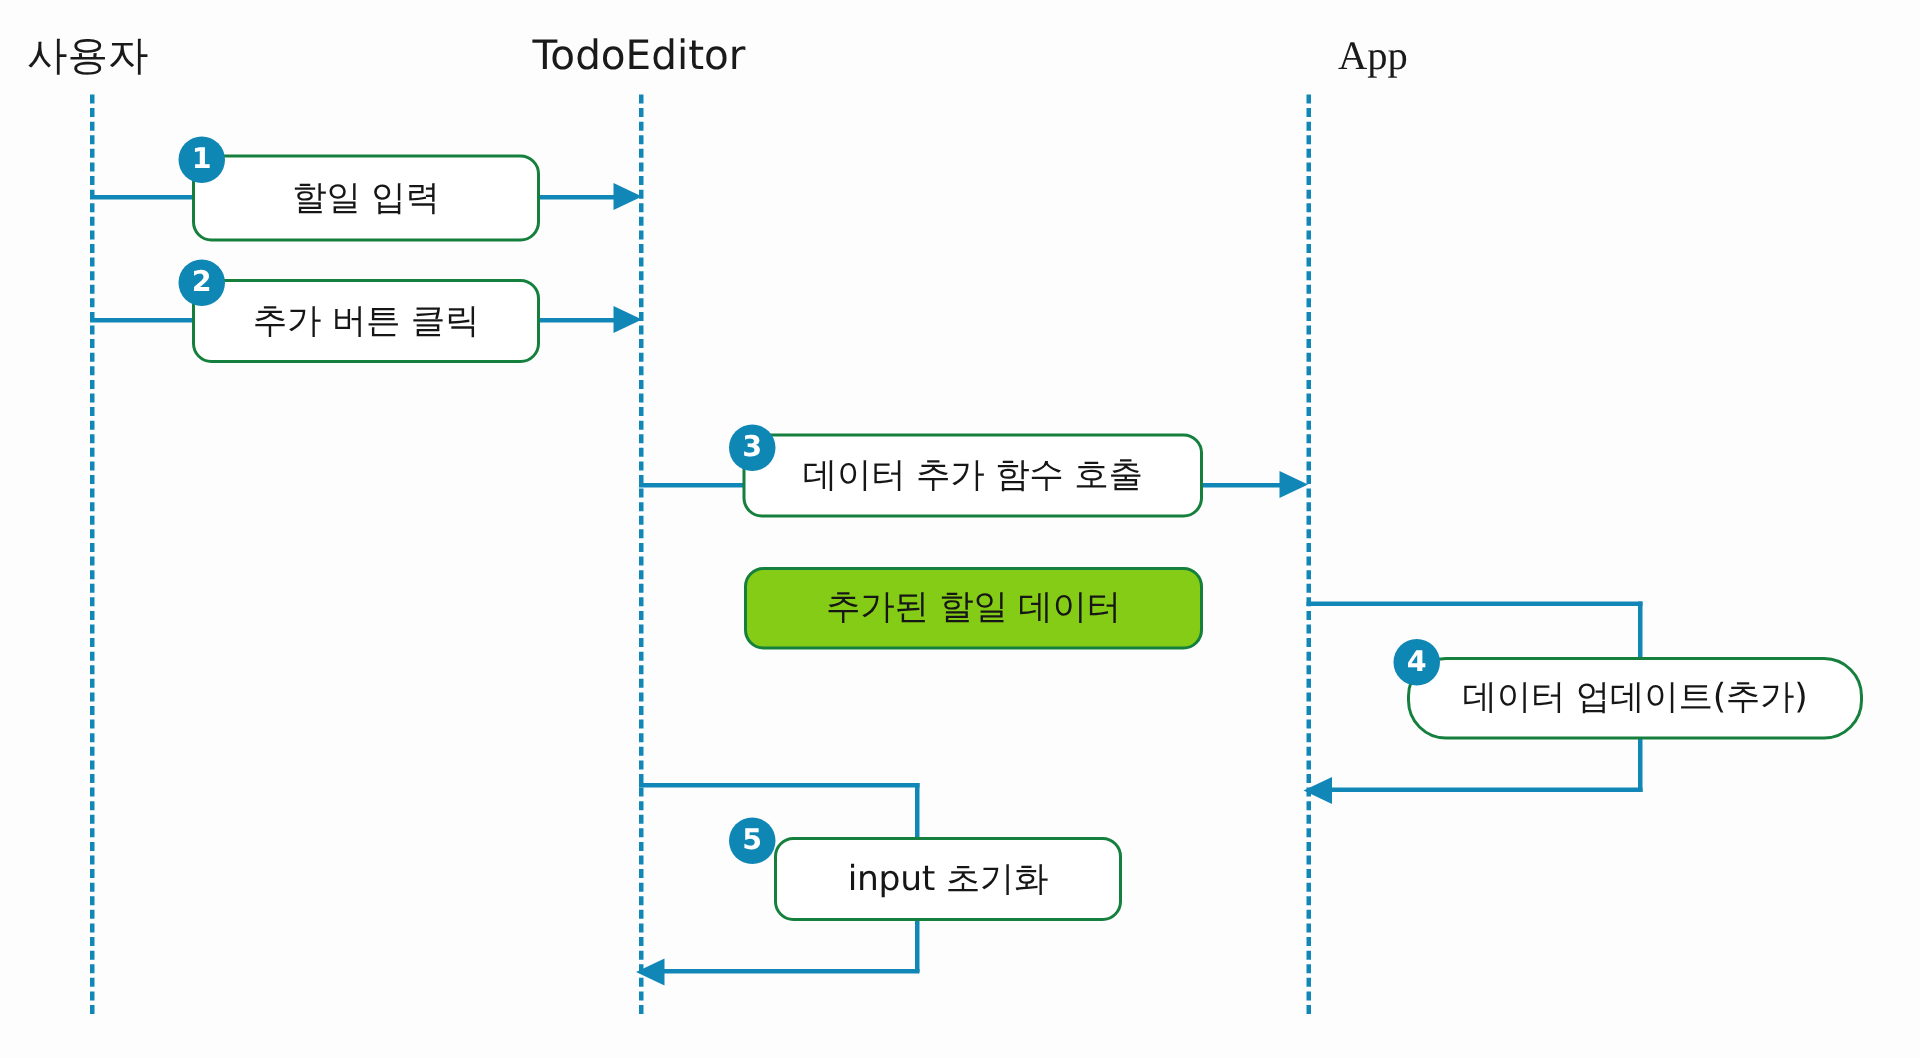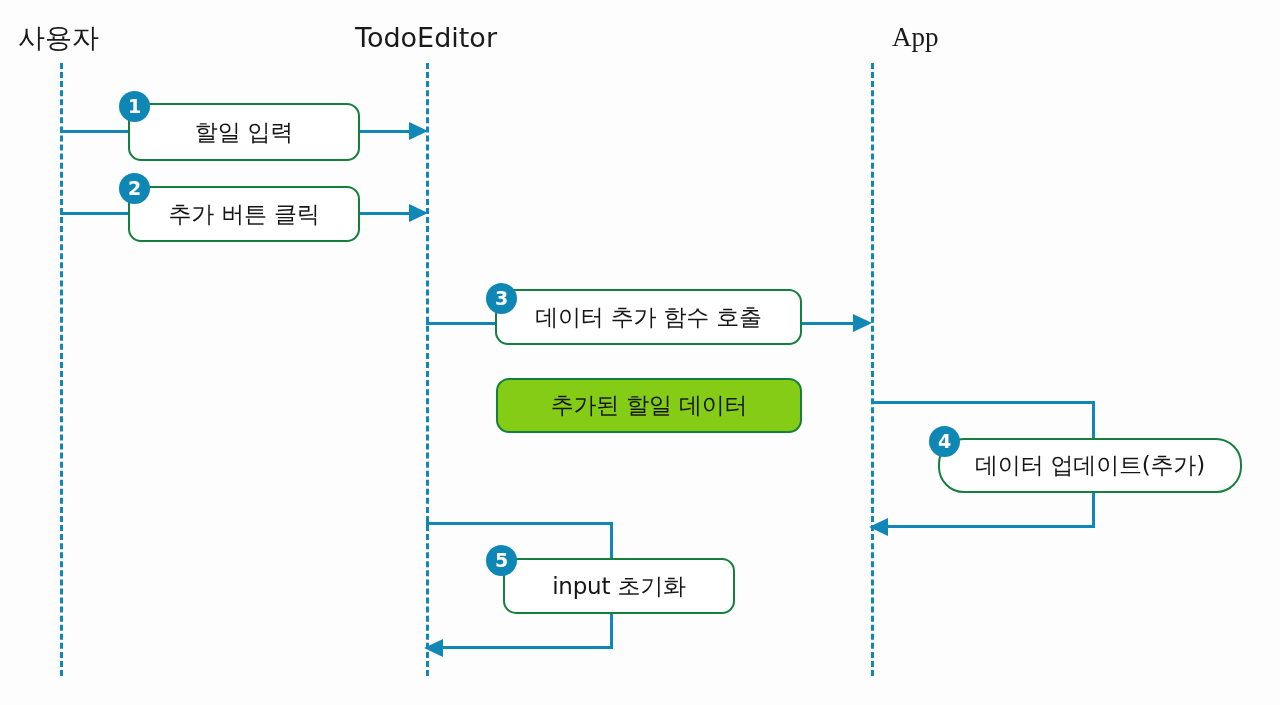--- a/index.html
+++ b/index.html
@@ -150,18 +150,18 @@
   <div class="arrow arrow-left" style="left:869px; top:518px;"></div>
   <div class="msg-box" style="left:938px; top:438px; width:304px; height:55px;border-radius:26px;">
     <span class="msg-text">데이터 업데이트(추가)</span>
   </div>
   <div class="badge" style="left:929px; top:426px;">4</div>
 
   <div class="seg seg-h" style="left:426px; top:522px; width:187px;"></div>
   <div class="seg seg-v" style="left:610px; top:522px; height:126px;"></div>
   <div class="seg seg-h" style="left:441px; top:646px; width:172px;"></div>
   <div class="arrow arrow-left" style="left:424px; top:639px;"></div>
-  <div class="msg-box" style="left:503px; top:558px; width:232px; height:56px;">
+  <div class="msg-box" style="left:516px; top:558px; width:232px; height:56px;">
     <span class="msg-text">input 초기화</span>
   </div>
   <div class="badge" style="left:486px; top:545px;">5</div>
 
 </div>
 
 </body></html>

